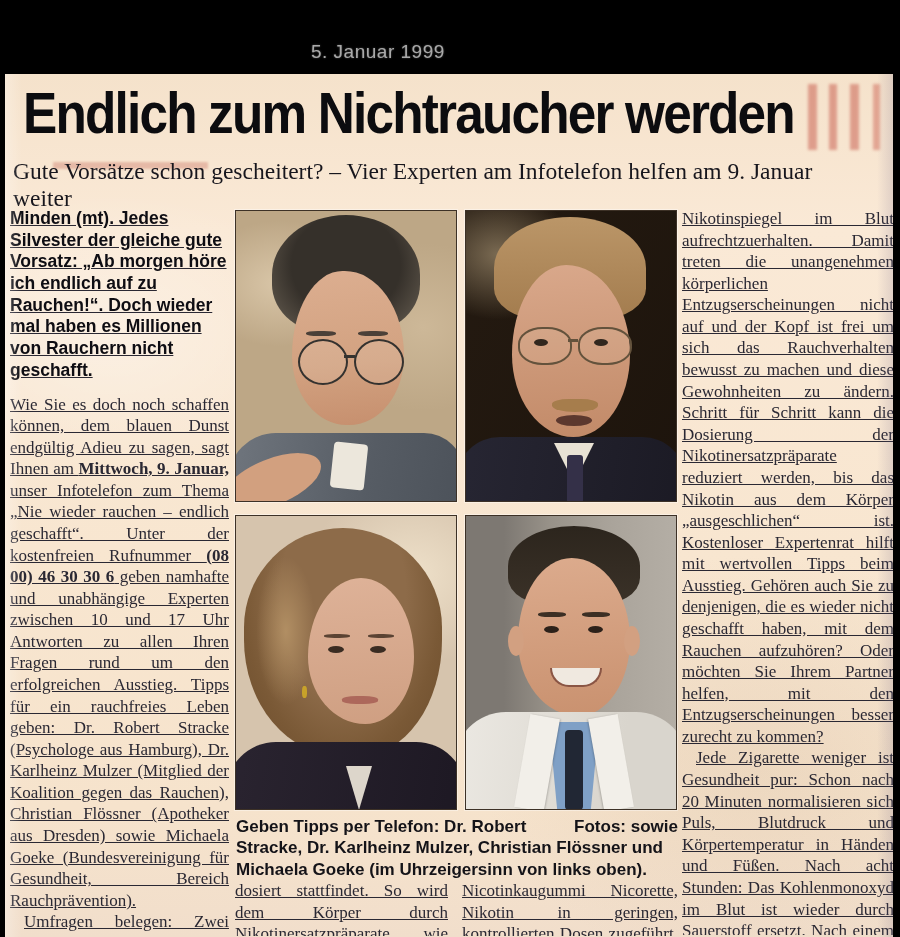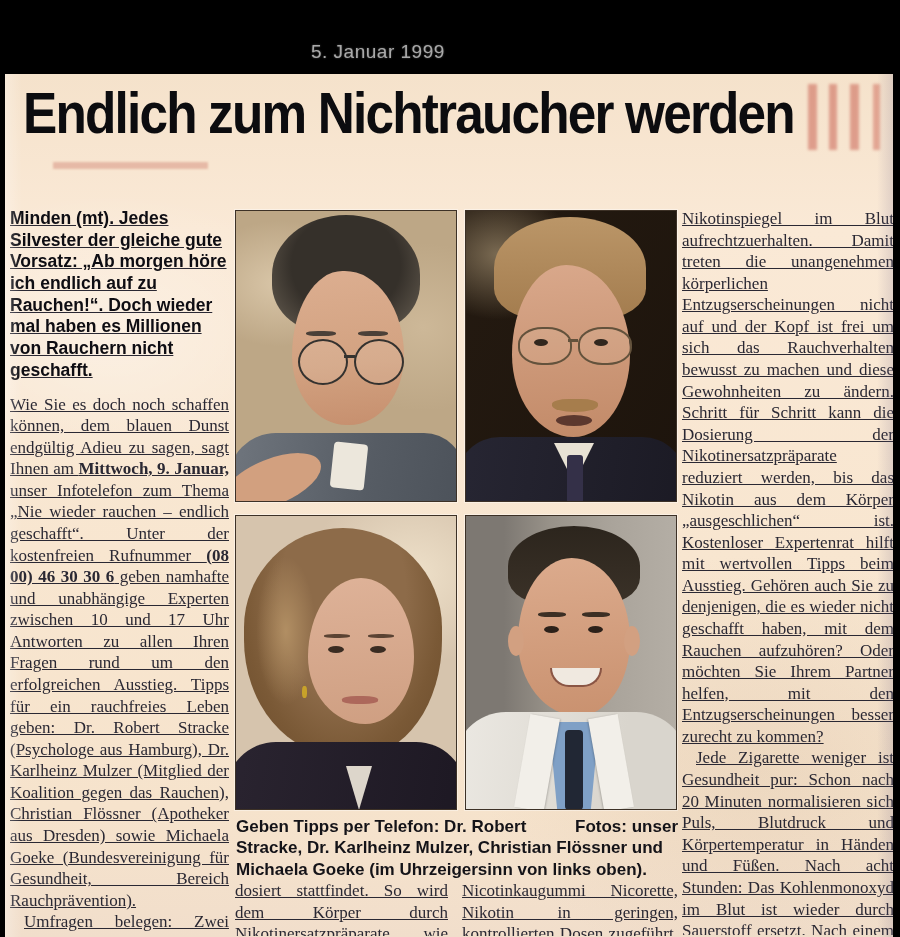--- a/index.html
+++ b/index.html
@@ -71,20 +71,21 @@
 
 <div id="stage">
 
   <div id="mast-date" class="mast">5. Januar 1999</div>
 
   <div id="paper">
     <div class="ghost-red"></div>
     <div class="ghost-red2"></div>
 
     <div id="headline">Endlich zum Nichtraucher werden</div>
+    <div id="subheadline">Gute Vorsätze schon gescheitert? – Vier Experten am Infotelefon helfen am 9. Januar weiter</div>
 
     <div id="col-left" class="serif">
       <p id="lead">Minden (mt). Jedes Silvester der gleiche gute Vorsatz: „Ab morgen höre ich endlich auf zu Rauchen!“. Doch wieder mal haben es Millionen von Rauchern nicht geschafft.</p>
       <p><span>Wie Sie es doch noch schaffen können, dem blauen Dunst endgültig Adieu zu sagen, sagt Ihnen am </span><b>Mittwoch, 9. Januar,</b><span> unser Infotelefon zum Thema „Nie wieder rauchen – endlich geschafft“. Unter der kostenfreien Rufnummer </span><b>(08 00) 46 30 30 6</b><span> geben namhafte und unabhängige Experten zwischen 10 und 17 Uhr Antworten zu allen Ihren Fragen rund um den erfolgreichen Ausstieg. Tipps für ein rauchfreies Leben geben: Dr. Robert Stracke (Psychologe aus Hamburg), Dr. Karlheinz Mulzer (Mitglied der Koalition gegen das Rauchen), Christian Flössner (Apotheker aus Dresden) sowie Michaela Goeke (Bundesvereinigung für Gesundheit, Bereich Rauchprävention).</span></p>
       <p class="ind">Umfragen belegen: Zwei Drittel aller Versuche scheiterten bereits nach 48 Stunden. Mehr als 20 Millionen Deutsche greifen regelmäßig zur Zigarette. Mehr als 80 Prozent davon haben bereits ein- oder mehrmals erfolglos versucht, mit dem Rauchen aufzuhören.</p>
 
     </div>
 
     <div id="photo1" class="photo" title="Dr. Robert Stracke">
       <div class="pt" style="left:36px;top:4px;width:148px;height:120px;border-radius:50% 50% 42% 42%;background:radial-gradient(ellipse at 50% 42%,#35302a 0 52%,#4d463d 72%,#6e675c);"></div>
@@ -139,21 +140,21 @@
       <div class="pt" style="left:78px;top:110px;width:15px;height:7px;background:#2c211a;border-radius:50%;"></div>
       <div class="pt" style="left:122px;top:110px;width:15px;height:7px;background:#2c211a;border-radius:50%;"></div>
       <div class="pt" style="left:84px;top:152px;width:48px;height:17px;background:#f0e9e0;border:2px solid #8a5544;border-top:none;border-radius:0 0 26px 26px;"></div>
       <div class="pt" style="left:-12px;top:196px;width:234px;height:98px;border-radius:52px 52px 0 0;background:linear-gradient(100deg,#ece9e3,#d9d5cd 70%);"></div>
       <div class="pt" style="left:78px;top:206px;width:60px;height:88px;background:#7fa0c6;clip-path:polygon(8% 0,92% 0,78% 100%,22% 100%);"></div>
       <div class="pt" style="left:99px;top:214px;width:18px;height:80px;background:#212734;border-radius:4px;"></div>
       <div class="pt" style="left:56px;top:200px;width:30px;height:94px;background:#f2efe9;transform:rotate(10deg);box-shadow:1px 0 2px rgba(0,0,0,.2);"></div>
       <div class="pt" style="left:130px;top:200px;width:30px;height:94px;background:#f2efe9;transform:rotate(-10deg);box-shadow:-1px 0 2px rgba(0,0,0,.2);"></div>
     </div>
 
-    <div id="caption"><span class="credit">Fotos: unser</span><span>Geben Tipps per Telefon: Dr. Robert Stracke, Dr. Karlheinz Mulzer, Christian Flössner und Michaela Goeke (im Uhrzeigersinn von links oben).</span></div>
+    <div id="caption"><span class="credit">Fotos: sowie</span><span>Geben Tipps per Telefon: Dr. Robert Stracke, Dr. Karlheinz Mulzer, Christian Flössner und Michaela Goeke (im Uhrzeigersinn von links oben).</span></div>
 
     <div id="cont1" class="serif">
       <p>dosiert stattfindet. So wird dem Körper durch Nikotinersatzpräparate, wie beispielsweise dem</p>
     </div>
     <div id="cont2" class="serif">
       <p>Nicotinkaugummi Nicorette, Nikotin in geringen, kontrollierten Dosen zugeführt, um den</p>
     </div>
 
     <div id="col-right" class="serif">
       <p>Nikotinspiegel im Blut aufrechtzuerhalten. Damit treten die unangenehmen körperlichen Entzugserscheinungen nicht auf und der Kopf ist frei um sich das Rauchverhalten bewusst zu machen und diese Gewohnheiten zu ändern. Schritt für Schritt kann die Dosierung der Nikotinersatzpräparate reduziert werden, bis das Nikotin aus dem Körper „ausgeschlichen“ ist. Kostenloser Expertenrat hilft mit wertvollen Tipps beim Ausstieg. Gehören auch Sie zu denjenigen, die es wieder nicht geschafft haben, mit dem Rauchen aufzuhören? Oder möchten Sie Ihrem Partner helfen, mit den Entzugserscheinungen besser zurecht zu kommen?</p>

